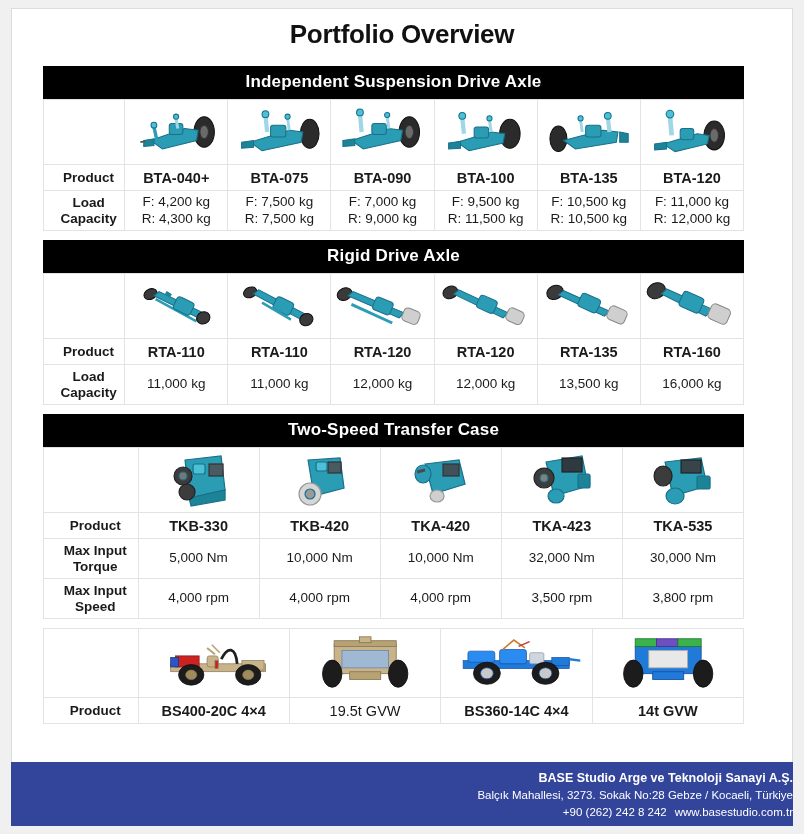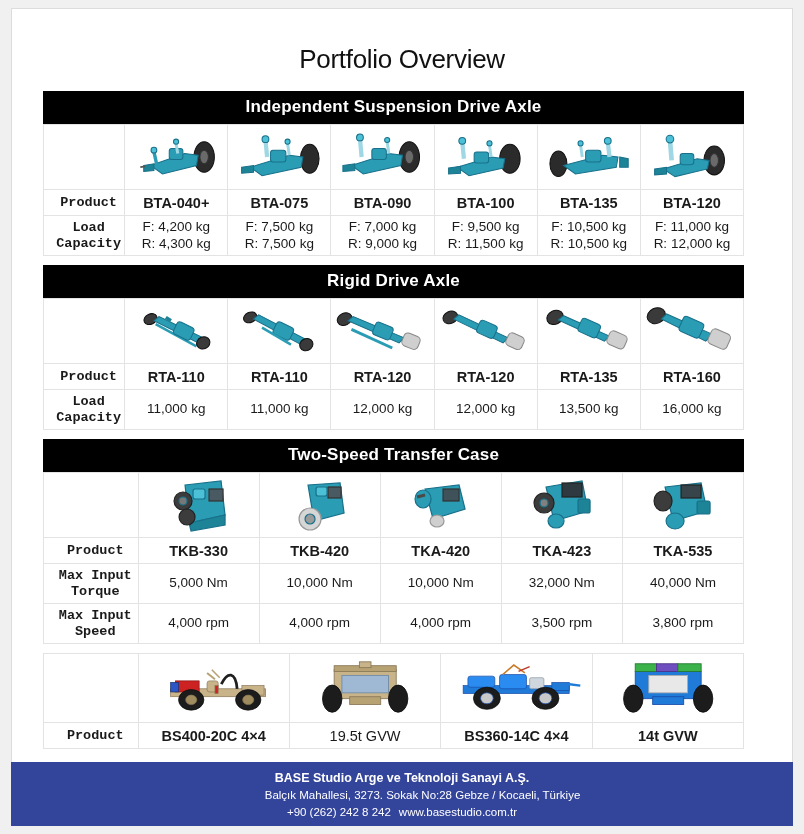--- a/index.html
+++ b/index.html
@@ -18,24 +18,24 @@
     position: absolute;
     left: 11px; top: 8px;
     width: 782px; height: 818px;
     background: #ffffff;
     border: 1px solid #dcdcdc;
     overflow: hidden;
   }
   .doc-title {
     text-align: center;
     font-size: 26px;
-    font-weight: normal;
+    font-weight: bold;
     color: #111;
     letter-spacing: -0.3px;
-    padding-top: 35px;
+    padding-top: 10px;
     padding-bottom: 16px;
   }
   .section { margin: 0 48px 0 31px; }
   .section + .section { margin-top: 9px; }
   .section-bar {
     background: #000000;
     color: #ffffff;
     text-align: center;
     font-size: 17px;
     font-weight: bold;
@@ -52,21 +52,20 @@
     text-align: center;
     vertical-align: middle;
     color: #1a1a1a;
   }
   td.label-cell {
     font-weight: bold;
     font-size: 13.5px;
     text-align: left;
     padding-left: 9px;
     line-height: 1.18;
-    font-family: Liberation Mono, monospace;
   }
   td.img-cell {
     height: 64px;
     padding: 2px 0;
     border-top: none;
   }
   td.prod-cell {
     font-weight: bold;
     font-size: 14.5px;
     height: 26px;
@@ -82,21 +81,21 @@
   
   .pimg { width: 100%; height: 60px; display: block; }
 
   
   .footer {
     position: absolute;
     left: 11px; right: 11px; bottom: 8px;
     height: 64px;
     background: #33449b;
     color: #ffffff;
-    text-align: center;
+    text-align: right;
     padding-top: 7px;
   }
   .footer .f1 { font-size: 12.5px; font-weight: bold; line-height: 1.45; }
   .footer .f2 { font-size: 11.5px; line-height: 1.45; margin-left: 41px; }
   .footer .f3 { font-size: 11.5px; line-height: 1.45; }
   .footer .sp { display: inline-block; width: 8px; }
 </style>
 </head>
 <body>
 
@@ -412,21 +411,21 @@
         </tr>
         <tr>
           <td class="label-cell two-line">
             <span>Max Input</span>
             <span>Torque</span>
           </td>
           <td class="val-cell">5,000 Nm</td>
           <td class="val-cell">10,000 Nm</td>
           <td class="val-cell">10,000 Nm</td>
           <td class="val-cell">32,000 Nm</td>
-          <td class="val-cell">40,000 Nm</td>
+          <td class="val-cell">30,000 Nm</td>
         </tr>
         <tr>
           <td class="label-cell two-line">
             <span>Max Input</span>
             <span>Speed</span>
           </td>
           <td class="val-cell">4,000 rpm</td>
           <td class="val-cell">4,000 rpm</td>
           <td class="val-cell">4,000 rpm</td>
           <td class="val-cell">3,500 rpm</td>

